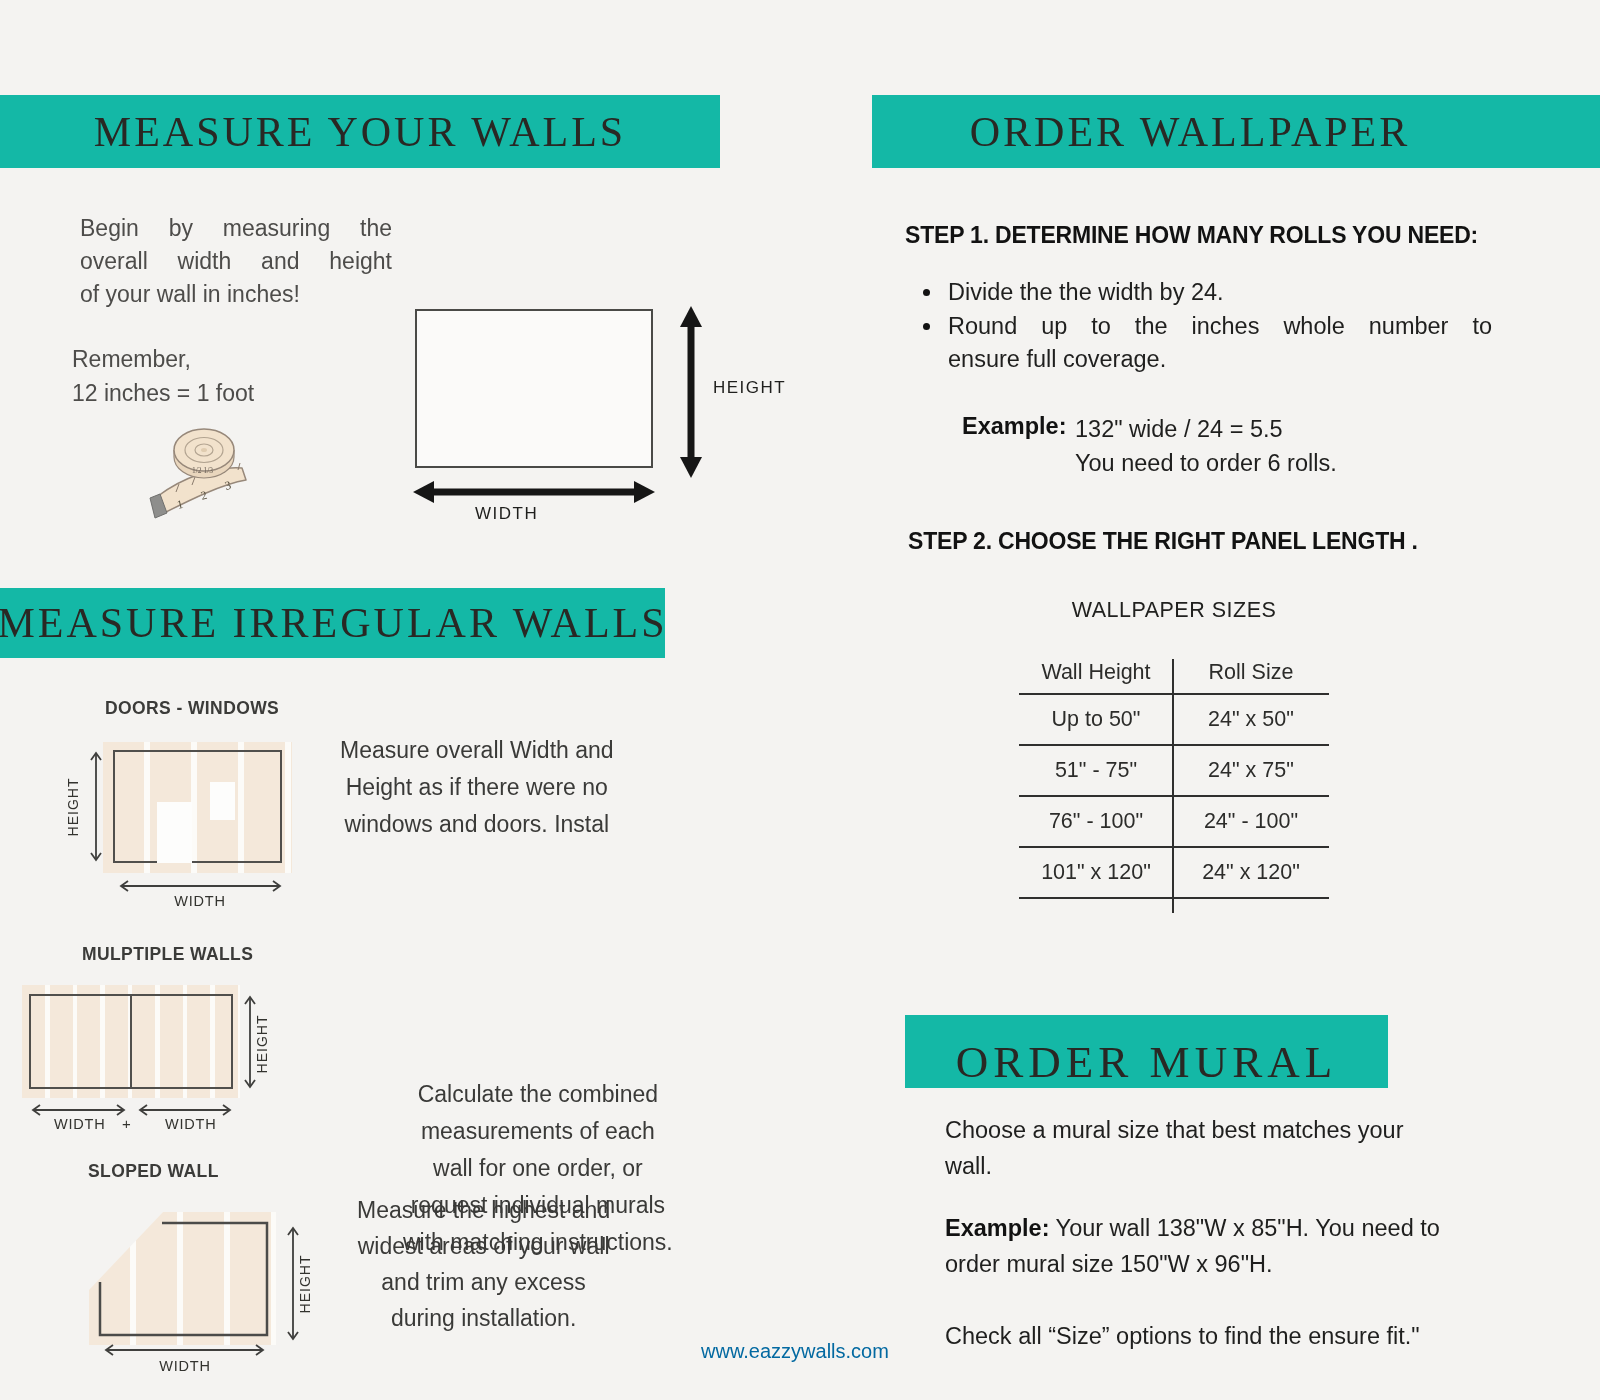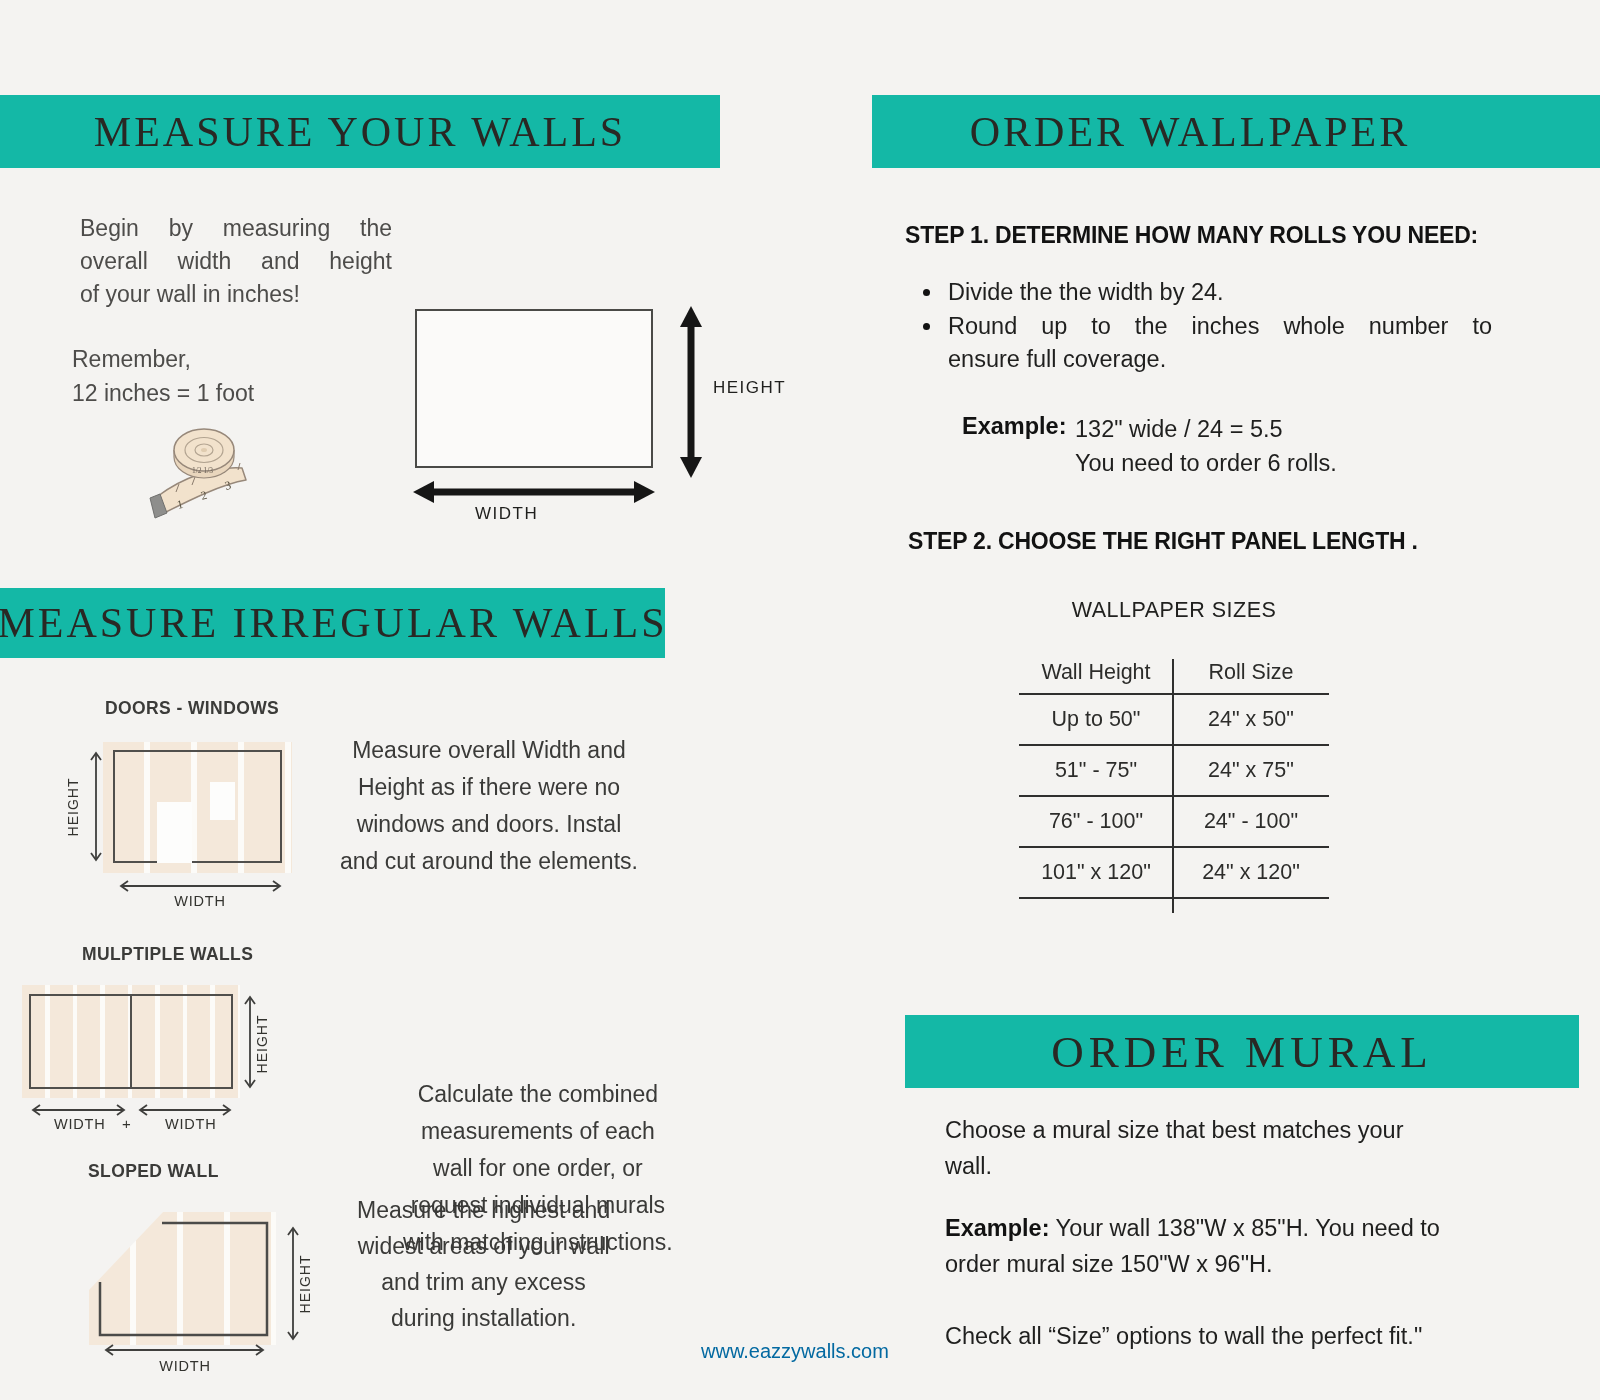--- a/index.html
+++ b/index.html
@@ -10,21 +10,21 @@
   
   .band { position:absolute; background:#14b8a6; display:flex; align-items:center; justify-content:center; }
   .band-title {
     font-family:"Liberation Serif", serif; font-weight:400; color:#292824;
     font-size:42px; letter-spacing:3px; white-space:nowrap;
   }
   #band-measure   { left:0;    top:95;   width:720px; height:73px; }
   #band-irregular { left:0;    top:588px; width:665px; height:70px; }
   #band-wallpaper { left:872px; top:95px;  width:728px; height:73px; }
   #band-wallpaper .band-title { transform:translateX(-46px); }
-  #band-mural     { left:905px; top:1015px; width:674px; height:73px; }
+  #band-mural     { left:905px; top:1015px; width:483px; height:73px;align-items:flex-end; }
   #band-mural .band-title { font-size:45px; letter-spacing:5px; }
   #band-measure { top:95px; }
 
   
   .body-line { font-size:23px; line-height:33px; color:#4d4c4a; }
   .stretch { text-align:justify; text-align-last:justify; }
   #intro    { position:absolute; left:80px;  top:212px; width:312px; }
   #remember { position:absolute; left:72px;  top:342px; width:312px; }
   #remember .body-line { line-height:34px; }
 
@@ -193,21 +193,20 @@
   <svg id="doors-harrow" width="165" height="14" viewBox="0 0 165 14">
     <line x1="4" y1="7" x2="161" y2="7" stroke="#3f3f3d" stroke-width="1.8"></line>
     <polyline points="10,2 3,7 10,12" fill="none" stroke="#3f3f3d" stroke-width="1.8"></polyline>
     <polyline points="155,2 162,7 155,12" fill="none" stroke="#3f3f3d" stroke-width="1.8"></polyline>
   </svg>
   <div class="hlabel" id="doors-hlabel">WIDTH</div>
   <div class="diagram-text" id="doors-text">
     <div class="body-line">Measure overall Width and</div>
     <div class="body-line">Height as if there were no</div>
     <div class="body-line">windows and doors. Instal</div>
-    <div class="body-line">and cut around the elements.</div>
   </div>
 
   <div class="mini-title" id="multi-title">MULPTIPLE WALLS</div>
   <div id="multi-beige"></div>
   <div class="dark-rect" id="multi-rect"></div>
   <div id="multi-divider"></div>
   <svg id="multi-varrow" width="14" height="96" viewBox="0 0 14 96">
     <line x1="7" y1="4" x2="7" y2="92" stroke="#3f3f3d" stroke-width="1.8"></line>
     <polyline points="2,10 7,3 12,10" fill="none" stroke="#3f3f3d" stroke-width="1.8"></polyline>
     <polyline points="2,86 7,93 12,86" fill="none" stroke="#3f3f3d" stroke-width="1.8"></polyline>
@@ -315,17 +314,17 @@
   <div id="mural-p1">
     <div class="rbody">Choose a mural size that best matches your</div>
     <div class="rbody">wall.</div>
   </div>
 
   <div id="mural-ex">
     <div class="rbody"><b>Example:</b> <span>Your wall 138"W x 85"H. You need to</span></div>
     <div class="rbody">order mural size 150"W x 96"H.</div>
   </div>
 
-  <div class="rbody" id="mural-p3">Check all “Size” options to wall the perfect fit."</div>
+  <div class="rbody" id="mural-p3">Check all “Size” options to find the ensure fit."</div>
 
   <div id="footer">www.eazzywalls.com</div>
 
 </div>
 
 </body></html>

